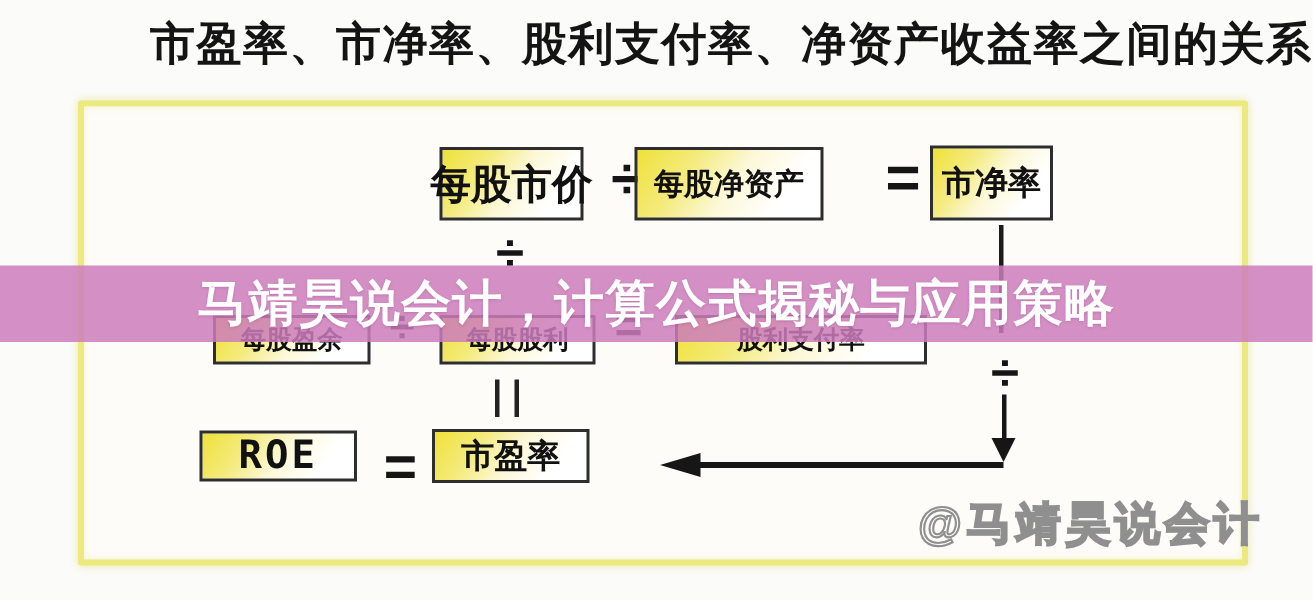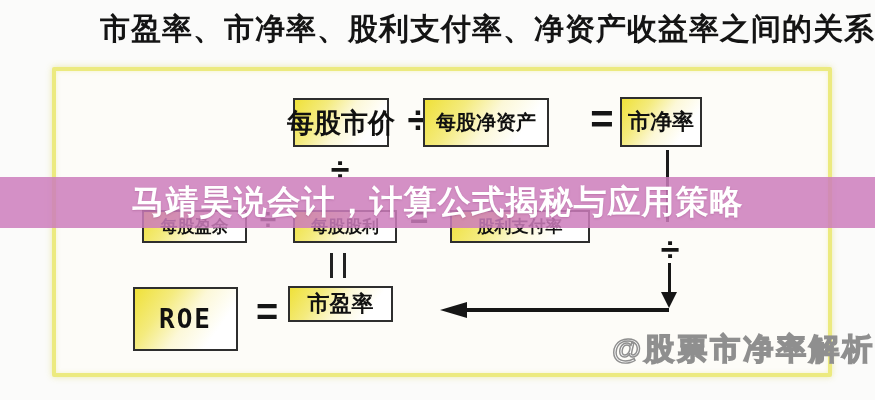--- a/index.html
+++ b/index.html
@@ -47,30 +47,30 @@
   .b-r1c3{left:620px;top:97px;width:82px;height:50px;font-size:22px;}
 
   
   .op-vdiv{left:318px;top:147px;width:44px;height:44px;font-size:34px;z-index:2;}
 
   
   .b-r2c1{left:142px;top:210px;width:105px;height:33px;font-size:17px;}
   .op-r2a{left:248px;top:198px;width:40px;height:42px;font-size:30px;}
   .b-r2c2{left:293px;top:210px;width:104px;height:33px;font-size:17px;}
   .op-r2b{left:401px;top:196px;width:36px;height:42px;font-size:32px;}
-  .b-r2c3{left:450px;top:210px;width:140px;height:33px;font-size:17px;}
+  .b-r2c3{left:450px;top:210px;width:168px;height:33px;font-size:17px;}
 
   
   .veq{
     position:absolute;left:330px;top:253px;width:10px;height:25px;
     border-left:3px solid #222;border-right:3px solid #222;z-index:2;
   }
 
   
-  .b-r3c1{left:133px;top:287px;width:105px;height:64px;font-size:26px;
+  .b-r3c1{left:133px;top:287px;width:105px;height:34px;font-size:26px;
           font-family:"DejaVu Sans Mono",monospace;letter-spacing:2px;}
   .op-r3a{left:249px;top:287px;width:36px;height:50px;font-size:38px;}
   .b-r3c2{left:288px;top:286px;width:105px;height:36px;font-size:22px;}
 
   
   .vline{position:absolute;left:666px;top:150px;width:3px;height:72px;background:#1b1b1b;z-index:2;}
   .op-rdiv{left:648px;top:228px;width:44px;height:42px;font-size:34px;}
   .varrow-shaft{position:absolute;left:668px;top:263px;width:3px;height:30px;background:#161616;z-index:2;}
   .varrow-head{
     position:absolute;left:661px;top:292px;width:0;height:0;z-index:2;
@@ -138,15 +138,15 @@
   <div class="op op-rdiv">÷</div>
   <div class="varrow-shaft"></div>
   <div class="varrow-head"></div>
   <div class="harrow-shaft"></div>
   <div class="harrow-head"></div>
 
   <div class="banner">
     <span class="banner-text">马靖昊说会计，计算公式揭秘与应用策略</span>
   </div>
 
-  <div class="watermark">@股票市净率解析</div>
+  <div class="watermark">@马靖昊说会计</div>
 
 </div>
 
 </body></html>

